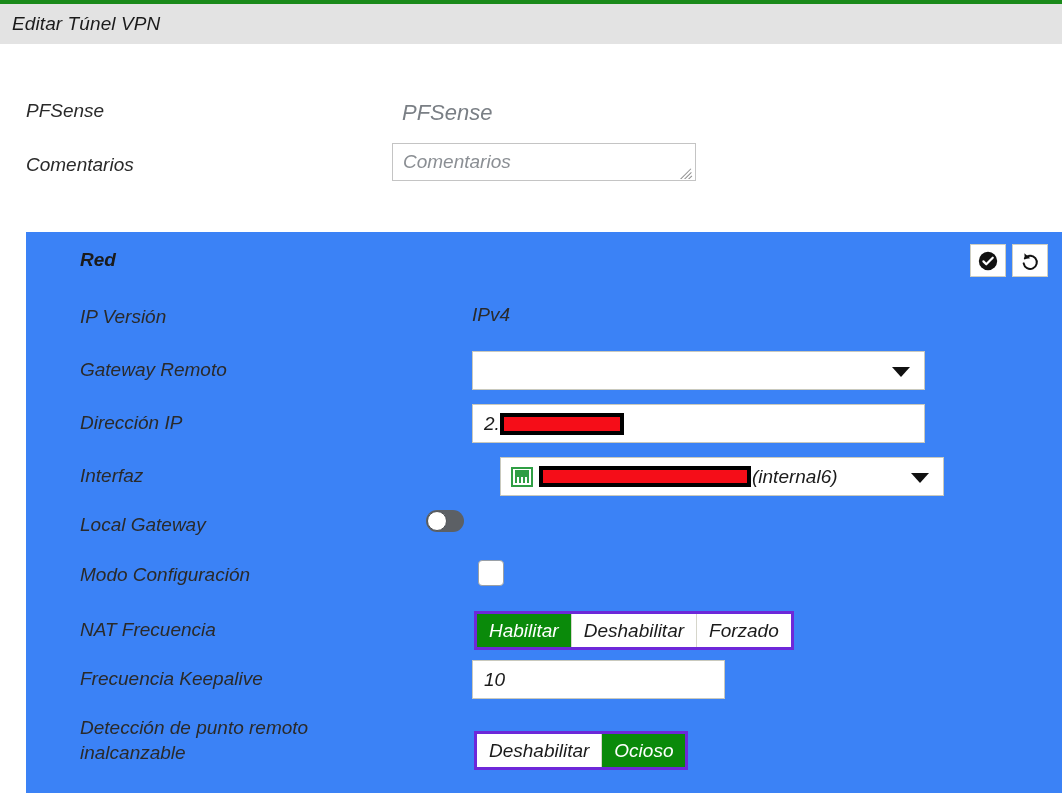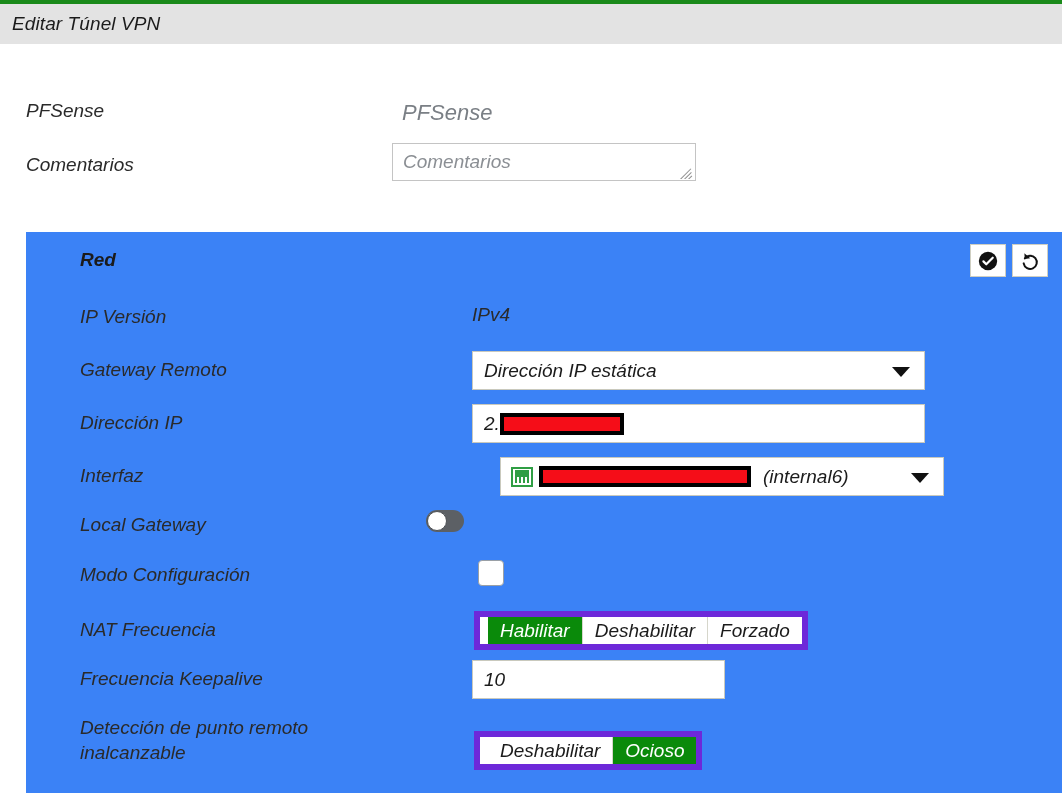--- a/index.html
+++ b/index.html
@@ -196,24 +196,23 @@
     width: 26px; height: 26px;
     background: #ffffff;
     border: 1px solid #9aa0a6;
     border-radius: 4px;
     cursor: pointer;
   }
 
   
   .seg {
     display: inline-flex;
-    border: 6px solid #6d28d9;
+    border: 3px solid #6d28d9;
     background: #ffffff;
     height: 39px;
-    padding-left: 8px;
   }
   .seg .opt {
     display: flex; align-items: center; justify-content: center;
     padding: 0 12px;
     font-size: 19px; color: #1b1b1b;
     border-right: 1px solid #d6d6cb;
     cursor: pointer;
     white-space: nowrap;
   }
   .seg .opt:last-child { border-right: none; }
@@ -270,39 +269,38 @@
     </div>
 
     <div class="frow" style="top:72px;">
       <div class="flabel">IP Versión</div>
       <div class="fctl plain-value">IPv4</div>
     </div>
 
     <div class="frow" style="top:119px;">
       <div class="flabel" style="top:6px;">Gateway Remoto</div>
       <div class="fctl select" style="width:453px;">
-        <span class="sel-text">Dirección IP estática</span>
         <span class="caret"></span>
       </div>
     </div>
 
     <div class="frow" style="top:172px;">
       <div class="flabel" style="top:6px;">Dirección IP</div>
       <div class="fctl tinput" style="width:453px;">
         <span>2.</span>
           <span class="redact" style="width:124px; height:22px;"></span>
       </div>
     </div>
 
     <div class="frow" style="top:225px;">
       <div class="flabel" style="top:6px;">Interfaz</div>
       <div class="fctl select" style="left:474px; width:444px;">
         <span class="eth-icon"></span>
           <span class="redact" style="width:212px; height:21px;"></span>
-          <span class="sel-text" style="padding-left:12px;text-align:center;">(internal6)</span>
+          <span class="sel-text" style="padding-left:1px;text-align:center;">(internal6)</span>
         <span class="caret"></span>
       </div>
     </div>
 
     <div class="frow" style="top:278px;">
       <div class="flabel" style="top:2px;">Local Gateway</div>
       <div class="fctl" style="left:400px;">
         <div class="toggle">
           <span class="knob"></span>
         </div>

